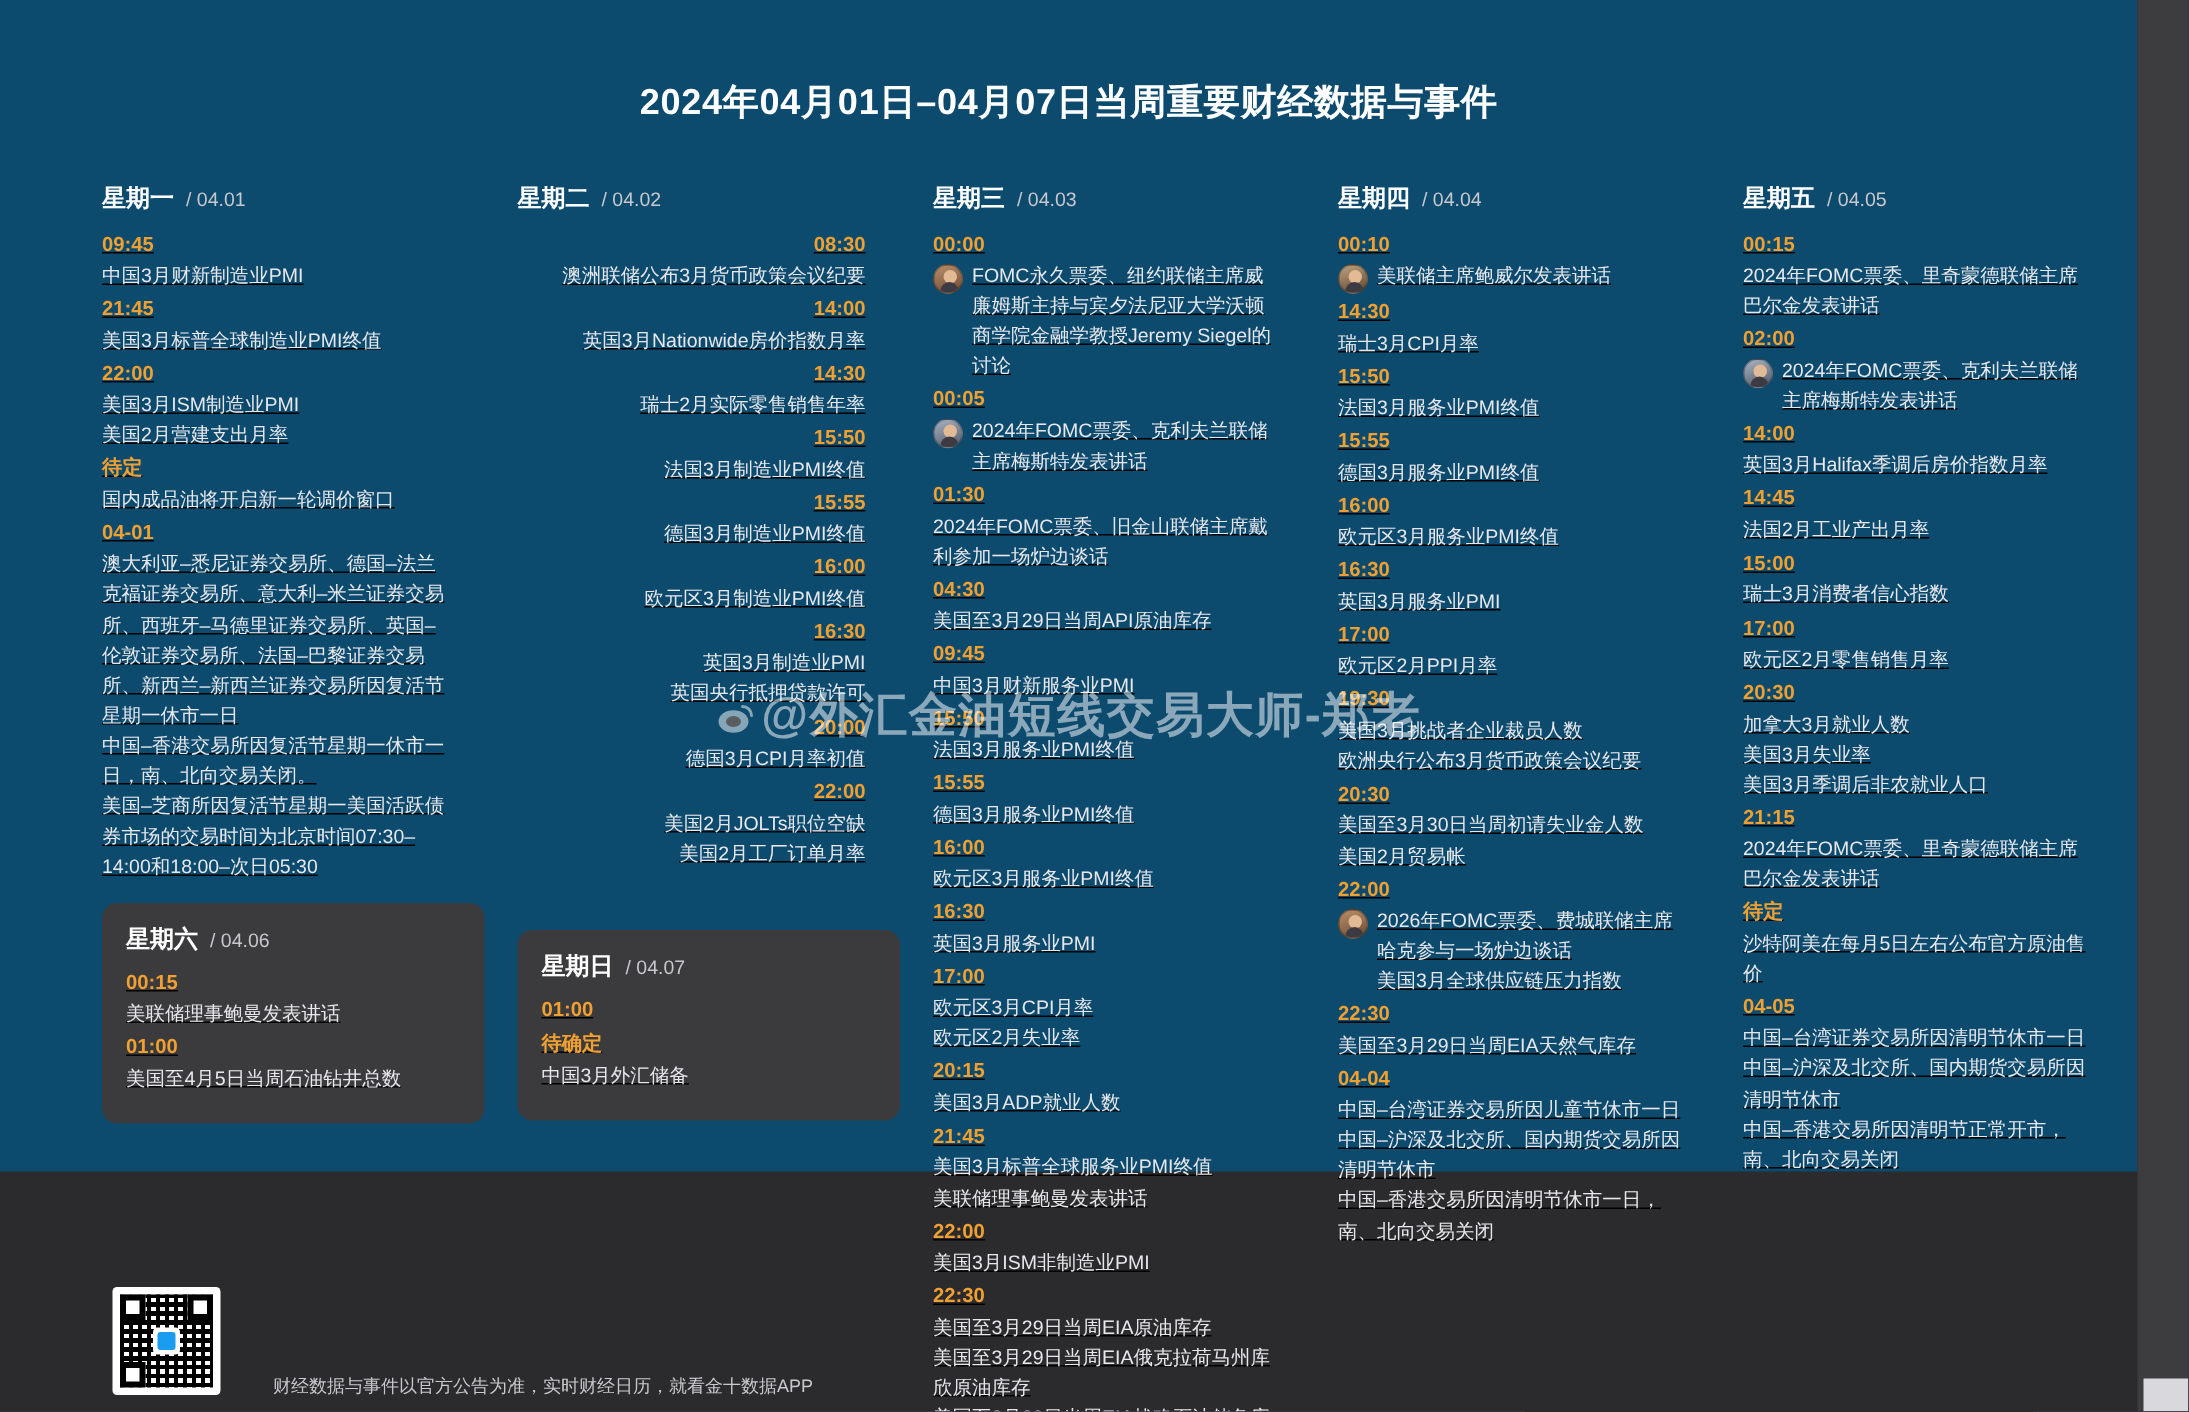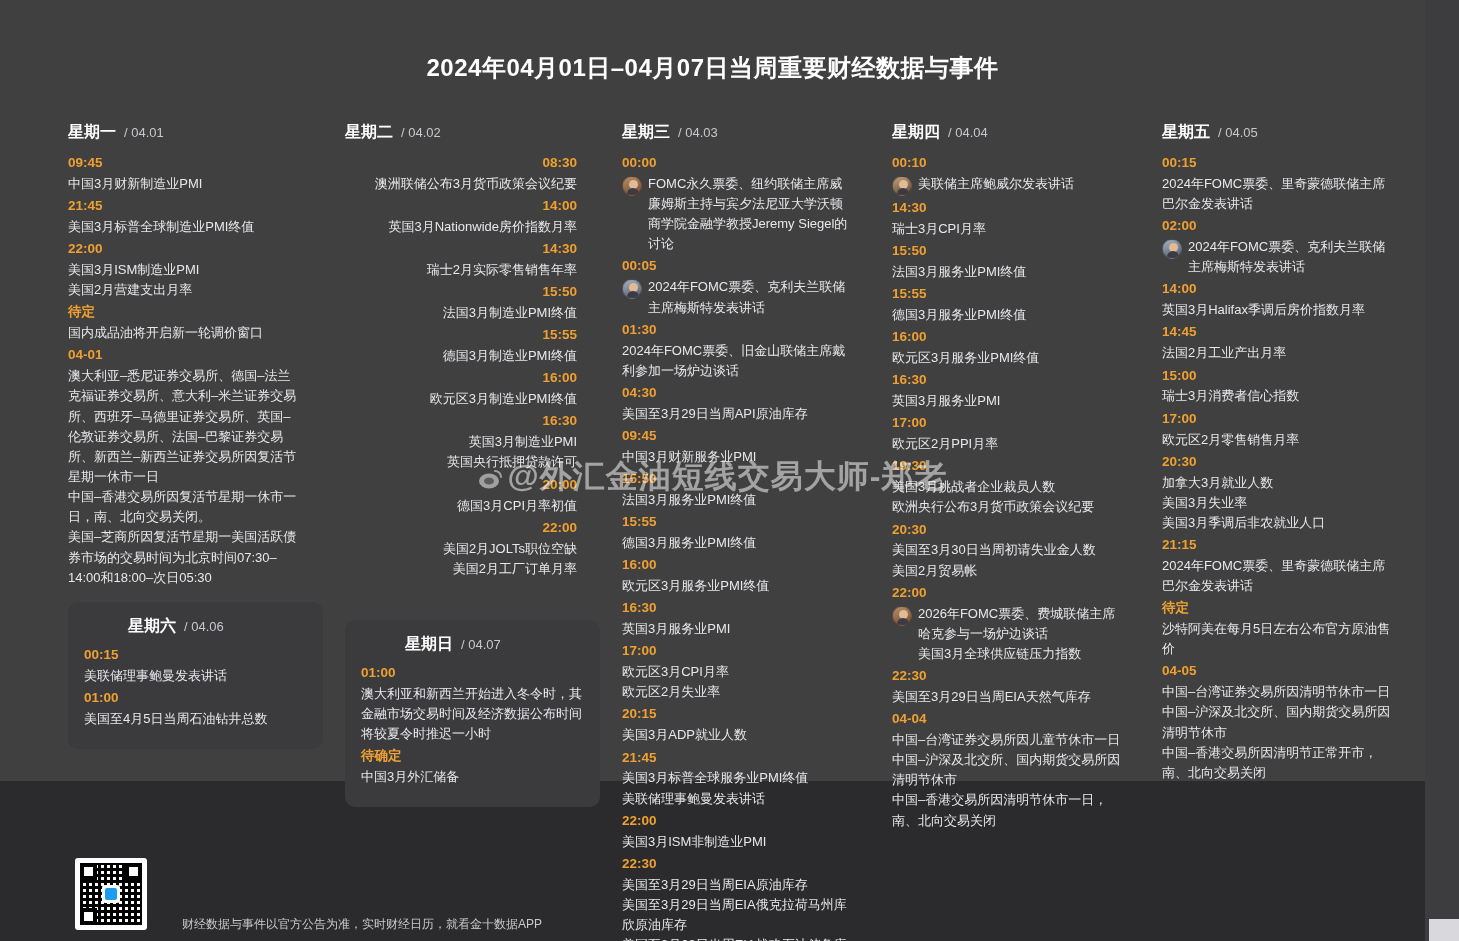--- a/index.html
+++ b/index.html
@@ -13,21 +13,21 @@
     width: 1459px;
     height: 941px;
     background: #2b2b2d;
     overflow: hidden;
   }
   #inner {
     position: absolute;
     left: 0; top: 0;
     width: 1425px;
     height: 781px;
-    background: #404040;
+    background: #0c4a6e;
   }
   .right-strip {
     position: absolute;
     right: 0; top: 0;
     width: 34px; height: 941px;
     background: #3d3d40;
   }
   .page-title {
     position: absolute;
     left: 0; top: 52px;
@@ -62,21 +62,21 @@
   }
   .day-name {
     color: #ffffff;
     font-size: 16px;
     font-weight: bold;
   }
   .day-date {
     color: #c8c8cc;
     font-size: 13px;
   }
-  .entry { margin-bottom: 2px; }
+  .entry { margin-bottom: 2px; text-decoration: underline; }
   .etime {
     color: #f0a030;
     font-size: 13.5px;
     font-weight: bold;
     line-height: 1.55;
   }
   .etime.pending { color: #f0a030; }
   .edesc {
     color: #e8e8ec;
     font-size: 13px;
@@ -117,21 +117,21 @@
   .avatar.a2 { background: linear-gradient(160deg,#a9b2c0,#4e5868); }
   .avatar.a3 { background: linear-gradient(160deg,#c0a27f,#5c4630); }
 
   .card {
     position: absolute;
     border-radius: 10px;
     background: #3b3b3e;
     padding: 14px 16px 18px 16px;
     width: 255px;
   }
-  .card .day-head { margin-bottom: 8px; margin-left: 44px; }
+  .card .day-head { margin-bottom: 8px; }
 
   #card-sat { left: 68px; top: 602px; }
   #card-sun { left: 345px; top: 620px; }
 
   .qr-wrap {
     position: absolute;
     left: 75px; top: 858px;
     width: 72px; height: 72px;
     background: #ffffff;
     border-radius: 3px;
@@ -504,21 +504,20 @@
       </div>
     </div>
 
     <div class="card" id="card-sun">
       <div class="day-head">
         <span class="day-name">星期日</span>
         <span class="day-date">/ 04.07</span>
       </div>
       <div class="entry">
         <div class="etime">01:00</div>
-        <div class="edesc">澳大利亚和新西兰开始进入冬令时，其金融市场交易时间及经济数据公布时间将较夏令时推迟一小时</div>
       </div>
       <div class="entry">
         <div class="etime pending">待确定</div>
         <div class="edesc">中国3月外汇储备</div>
       </div>
     </div>
 
     <div class="qr-wrap">
       <div class="qr">
         <span class="eye tl"></span>

